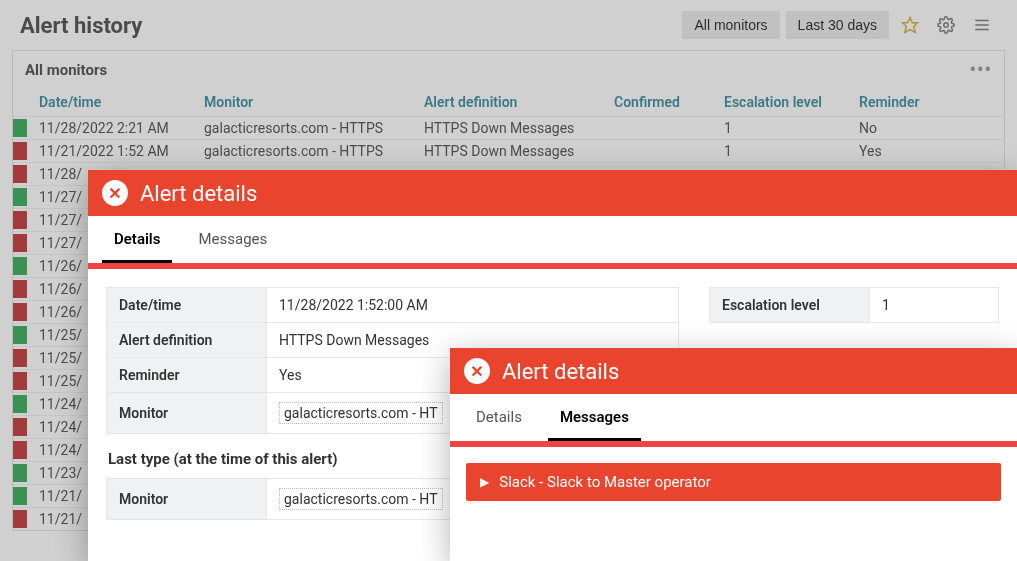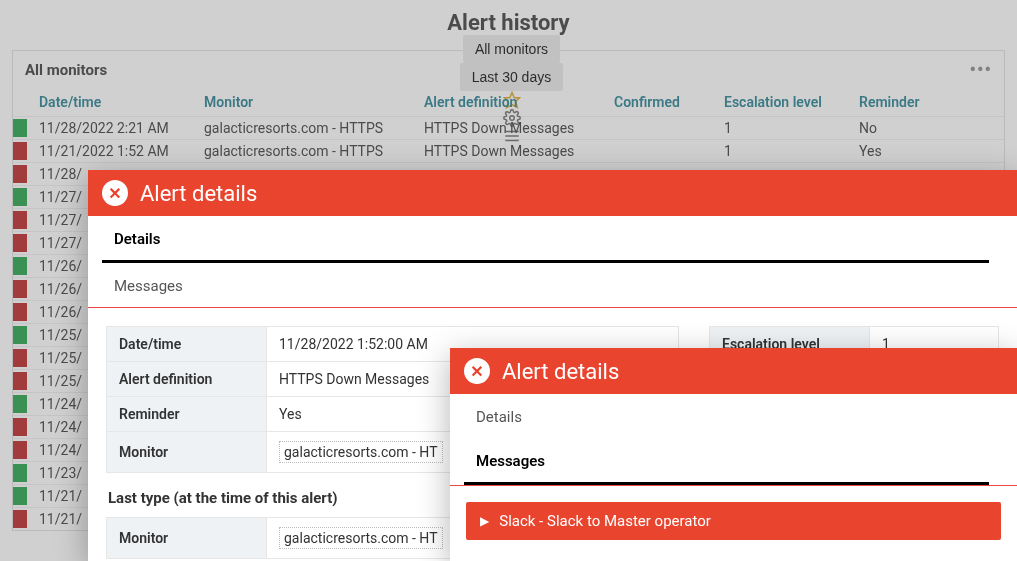--- a/index.html
+++ b/index.html
@@ -1,19 +1,19 @@
 <!DOCTYPE html>
 <html><head>
 <meta charset="utf-8">
 <style>
   * { box-sizing: border-box; margin: 0; padding: 0; }
   body { font-family: -apple-system, "Segoe UI", Roboto, Arial, sans-serif; font-size: 14px; color: #333; background: #fff; width: 1017px; height: 561px; overflow: hidden; position: relative; }
   
   
-  .page-header { display: flex; align-items: center; padding: 10px 20px; height: 50px; flex-direction: column; }
+  .page-header { display: flex; align-items: center; padding: 10px 20px; height: 50px; }
   .page-title { font-size: 22px; font-weight: bold; flex: 1; }
   .hdr-btn { background: #e8e8e8; border: none; padding: 6px 12px; margin-left: 6px; font-size: 14px; cursor: pointer; border-radius: 2px; }
   .hdr-icon { width: 30px; height: 30px; display: inline-flex; align-items: center; justify-content: center; margin-left: 6px; cursor: pointer; color: #666; }
   .hdr-icon.star { color: #d4a017; }
   
   
   .panel { margin: 0 12px; border: 1px solid #ddd; background: #fff; }
   .panel-hdr { display: flex; align-items: center; padding: 8px 12px; font-weight: bold; font-size: 15px; }
   .panel-hdr .spacer { flex:1; }
   .dots { color:#888; font-size:18px; letter-spacing:1px; cursor:pointer; }
@@ -28,21 +28,21 @@
   .st-red { background:#b81c1c; }
   
   
   .dim { position:absolute; inset:0; background: rgba(120,120,120,0.35); pointer-events:none; }
   
   
   .modal { position:absolute; background:#fff; box-shadow: 0 8px 30px rgba(0,0,0,0.3); }
   .modal1 { left: 88px; top: 170px; right: 0; bottom: 0; }
   .modal-hdr { background: #e8442e; color:#fff; display:flex; align-items:center; padding: 10px 14px; font-size: 22px; }
   .close-circ { width:26px; height:26px; border-radius:50%; background:#fff; color:#e8442e; display:inline-flex; align-items:center; justify-content:center; font-weight:bold; font-size:16px; margin-right:12px; cursor:pointer; }
-  .tabs { display:flex; padding: 0 14px; border-bottom:1px solid #ef4444; background:#fff;flex-direction:column; }
+  .tabs { display:flex; padding: 0 14px; border-bottom:6px solid #ef4444; background:#fff; }
   .tab { padding: 14px 12px 12px; font-size:15px; color:#555; cursor:pointer; margin-right:14px; }
   .tab.active { color:#000; font-weight:600; border-bottom:3px solid #000; }
   
   .detail-body { padding: 18px; display:flex; gap: 30px; }
   .detail-col { flex:1; }
   .detail-col.narrow { flex: 0 0 290px; }
   .dtable { width:100%; border-collapse:collapse; }
   .dtable td { padding: 9px 12px; font-size:14px; border:1px solid #e6e6e6; }
   .dtable td.lab { background:#eef2f5; font-weight:600; width: 160px; }
   .dotted { border:1px dotted #bbb; padding:2px 4px; display:inline-block; }

